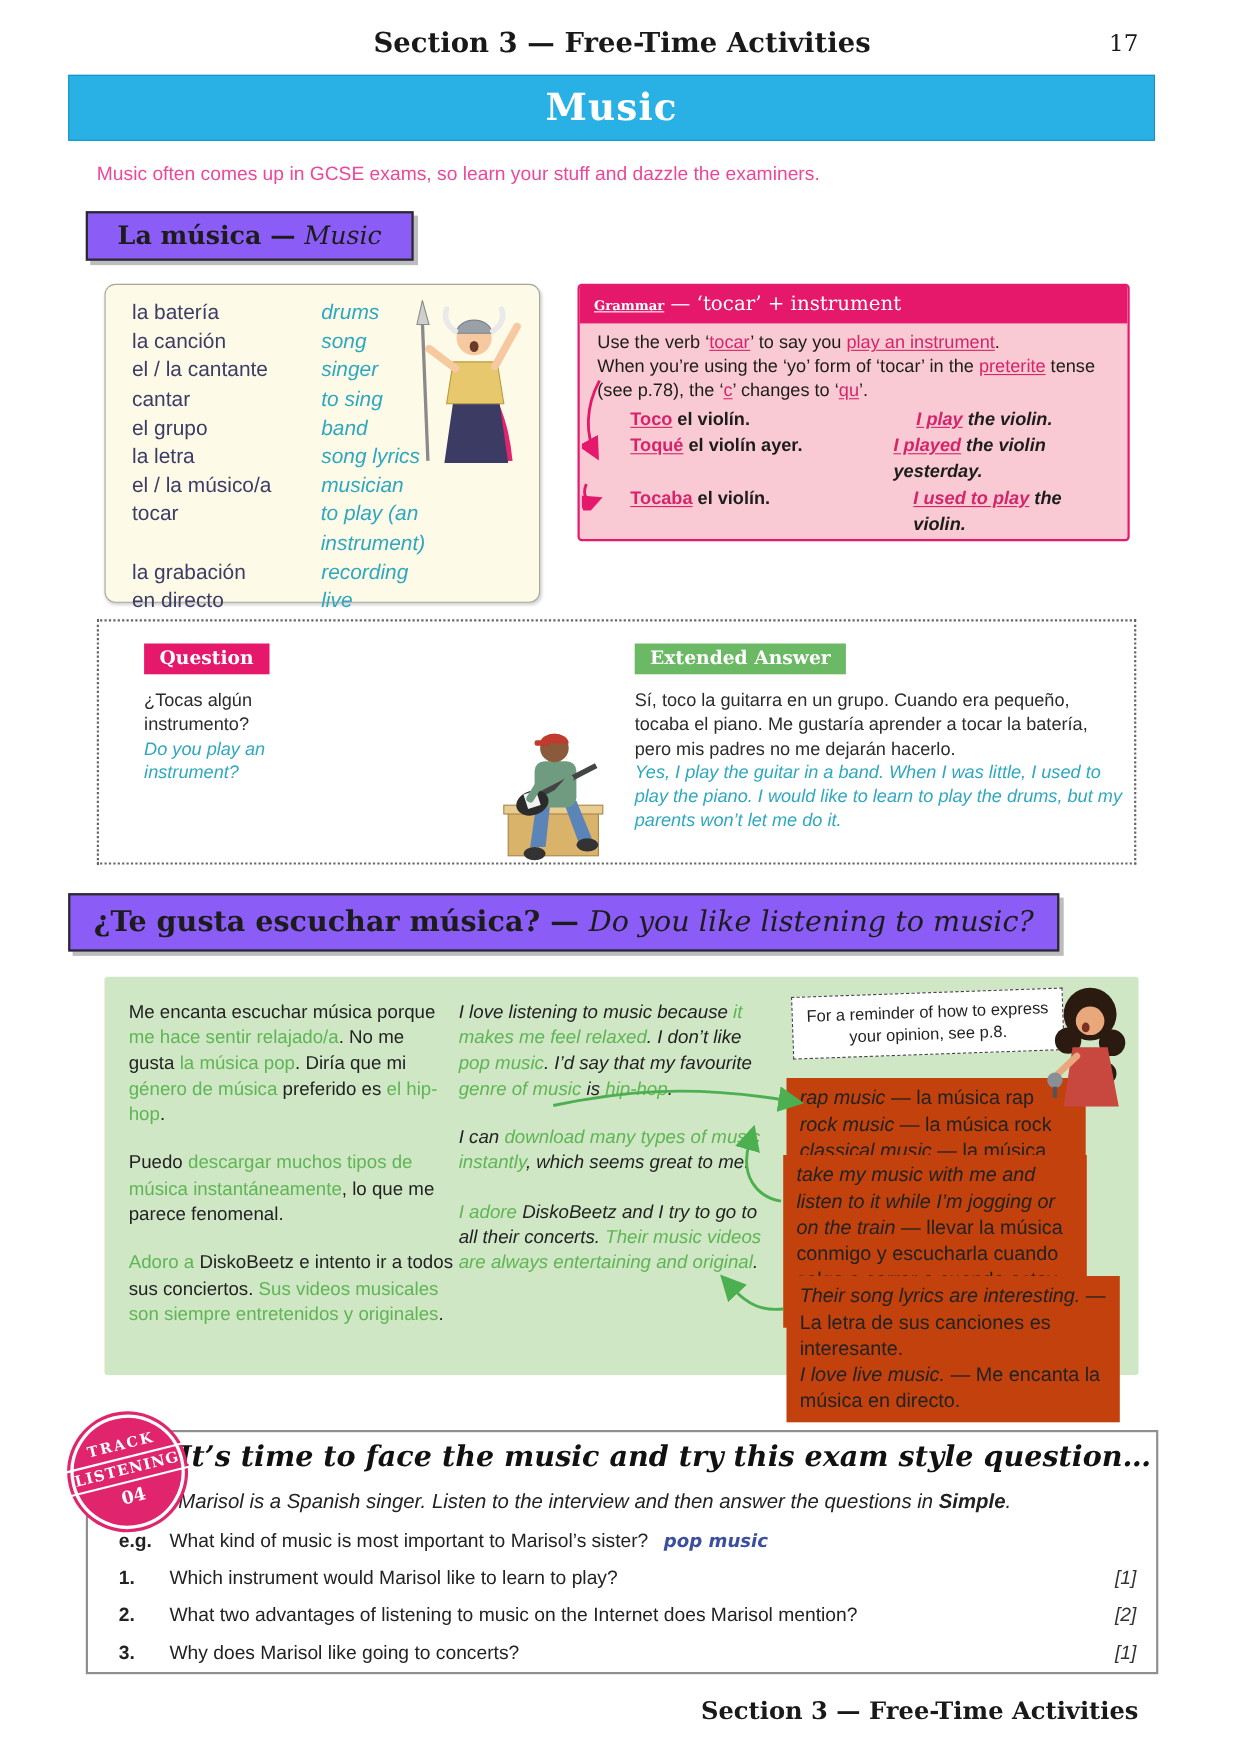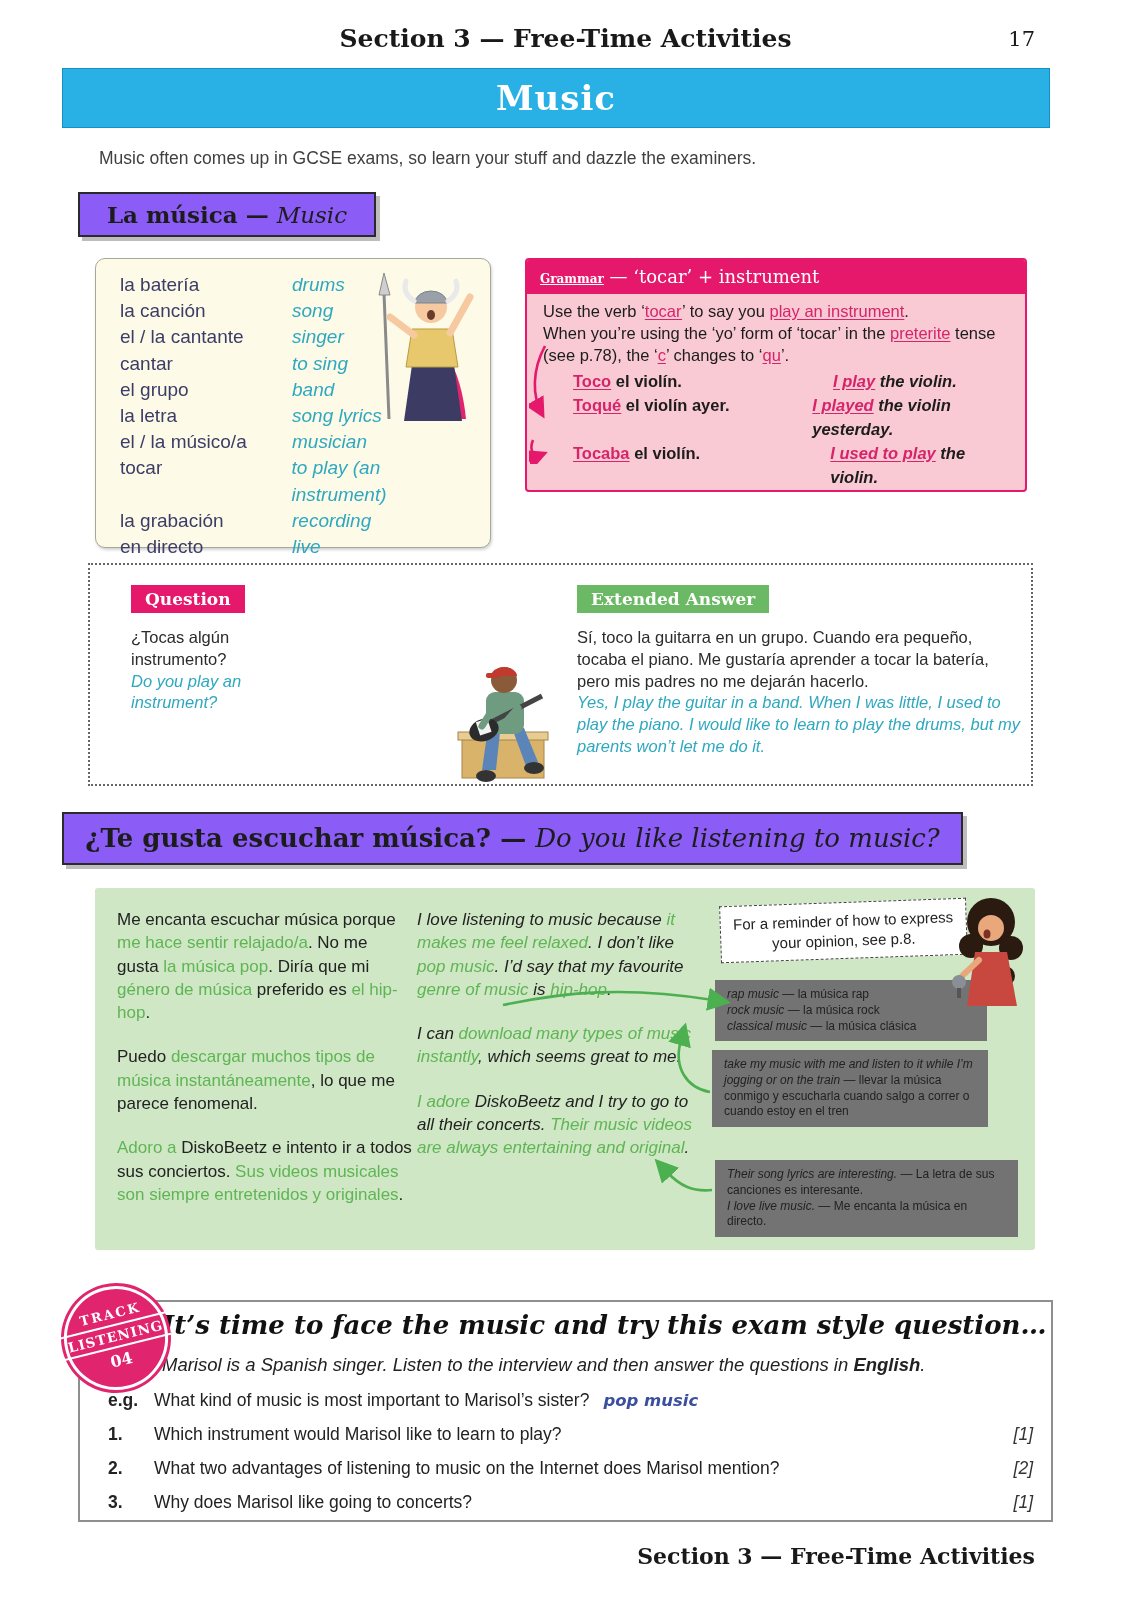--- a/index.html
+++ b/index.html
@@ -19,21 +19,21 @@
   
   .hdr-title { position:absolute; top:24px; left:0; width:100%; text-align:center;
     font-family:"DejaVu Serif", serif; font-weight:700; font-size:25px; color:#191919; }
   .hdr-page  { position:absolute; top:27px; right:96px; font-family:"DejaVu Serif", serif;
     font-size:21px; color:#191919; }
 
   .banner-blue { position:absolute; left:62px; top:68px; width:988px; height:60px;
     background:#29b1e6; border:1px solid #1492c6; text-align:center; line-height:58px;
     font-family:"DejaVu Serif", serif; font-weight:700; font-size:34px; color:#ffffff; letter-spacing:1px; }
 
-  .intro { position:absolute; left:88px; top:148px; font-size:17.5px; color:#404040;margin-left:11px; }
+  .intro { position:absolute; left:88px; top:148px; font-size:17.5px; color:#ec4899; }
 
   .ybox { background:#8b5cf6; border:2px solid #2a2a2a; box-shadow:4px 4px 0 #bdbdbd;
     font-family:"DejaVu Serif", serif; text-align:center; }
   .ybox .bold-part { font-weight:700; }
   .ybox .ital-part { font-style:italic; }
   .ybox1 { position:absolute; left:78px; top:192px; width:298px; height:45px; line-height:41px; font-size:23px; }
   .ybox2 { position:absolute; left:62px; top:812px; width:901px; height:53px; line-height:49px; font-size:26px; }
 
   
   .vocab-box { position:absolute; left:95px; top:258px; width:396px; height:290px;
@@ -75,21 +75,21 @@
   
   .green-sec { position:absolute; left:95px; top:888px; width:940px; height:362px;
     background:#cfe7c5; border-radius:3px; }
   .g-col { position:absolute; top:20px; font-size:17px; line-height:1.37; color:#222; }
   .g-col p { margin-bottom:21px; }
   .g-col1 { left:22px;  width:296px; }
   .g-col2 { left:322px; width:286px; font-style:italic; }
   .g-note { position:absolute; left:625px; top:14px; width:247px; background:#fff;
     border:1px dashed #444; transform:rotate(-2deg); padding:8px 8px; text-align:center;
     font-size:15px; line-height:1.3; color:#222; }
-  .g-sidebox { position:absolute; background:#737373; padding:7px 12px; font-size:12px;
+  .g-sidebox { position:absolute; background:#c2410c; padding:7px 12px; font-size:18px;
     line-height:1.32; color:#222; }
   .g-sb1 { left:620px; top:92px;  width:272px; }
   .g-sb2 { left:617px; top:162px; width:276px; }
   .g-sb3 { left:620px; top:272px; width:303px; }
   .g-arrows { position:absolute; left:0; top:0; pointer-events:none; }
   .singer { position:absolute; left:852px; top:6px; }
 
   
   .exam-box { position:absolute; left:78px; top:1300px; width:975px; height:222px;
     background:#fff; border:2px solid #8f8f8f; }
@@ -305,21 +305,21 @@
       </defs>
       <path d="M618 112 C530 98 470 104 408 117" stroke="#4caf50" stroke-width="2.6" fill="none" marker-start="url(#gnArr)" transform="scale(1)"></path>
       <path d="M586 152 C578 180 592 200 615 204" stroke="#4caf50" stroke-width="2.6" fill="none" marker-start="url(#gnArr)"></path>
       <path d="M572 284 C585 298 598 304 617 302" stroke="#4caf50" stroke-width="2.6" fill="none" marker-start="url(#gnArr)"></path>
     </svg>
   </div>
 
   <div class="exam-box">
     <div class="exam-title">It’s time to face the music and try this exam style question…</div>
     <div class="exam-sub">
-      <span>Marisol is a Spanish singer.  Listen to the interview and then answer the questions in </span><span class="bold-en">English</span><span>.</span>
+      <span>Marisol is a Spanish singer.  Listen to the interview and then answer the questions in </span><span class="bold-en">Simple</span><span>.</span>
     </div>
     <div class="q-row" style="top:88px;">
       <span class="q-num q-num-eg">e.g.</span>
       <span class="q-text"><span>What kind of music is most important to Marisol’s sister?</span><span class="q-answer">pop music</span></span>
     </div>
     <div class="q-row" style="top:122px;">
       <span class="q-num">1.</span>
       <span class="q-text">Which instrument would Marisol like to learn to play?</span>
       <span class="q-mark">[1]</span>
     </div>

